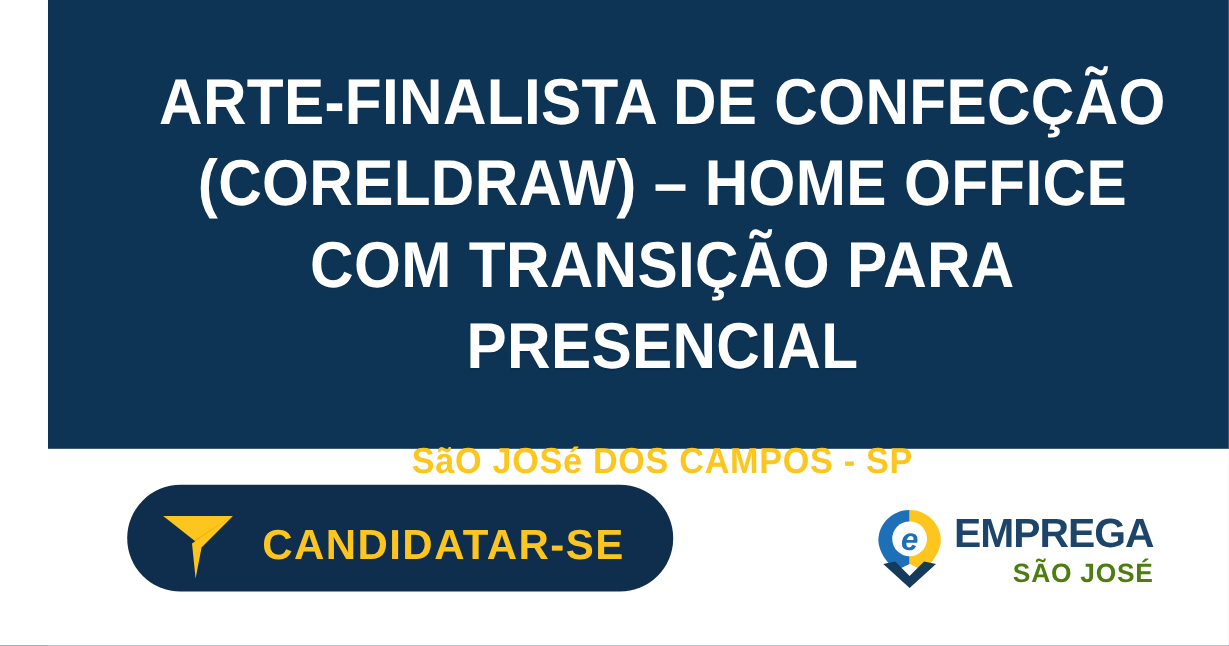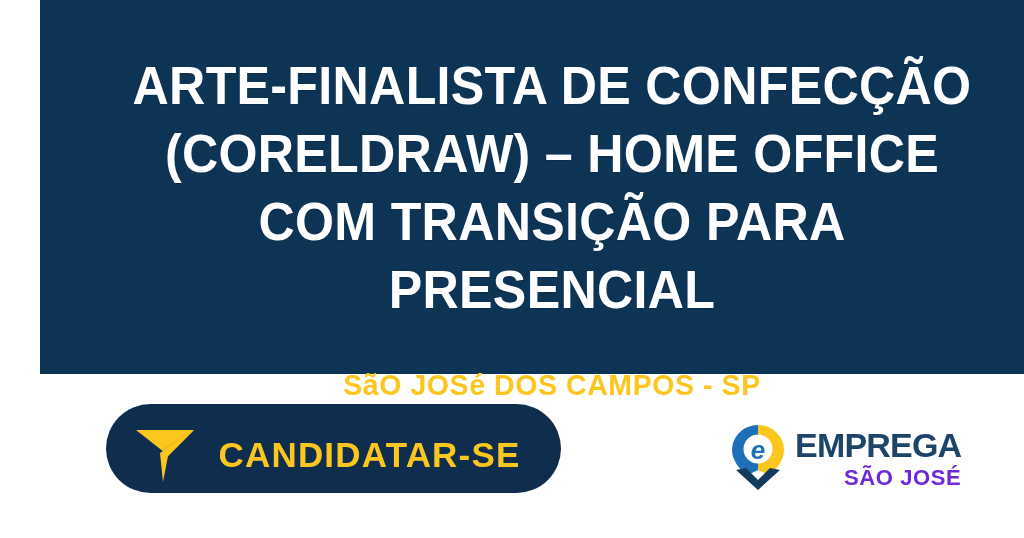--- a/index.html
+++ b/index.html
@@ -144,21 +144,21 @@
   #brand-name {
     color: #1d4469;
     font-family: "Liberation Sans", sans-serif;
     font-weight: 700;
     font-size: 34px;
     letter-spacing: -0.8px;
     line-height: 38px;
   }
 
   #brand-sub {
-    color: #6d28d9;
+    color: #4d7c0f;
     font-family: "Liberation Sans", sans-serif;
     font-weight: 700;
     font-size: 22px;
     letter-spacing: 0.6px;
     line-height: 24px;
     margin-top: 2px;
   }
 </style>
 </head>
 <body>

